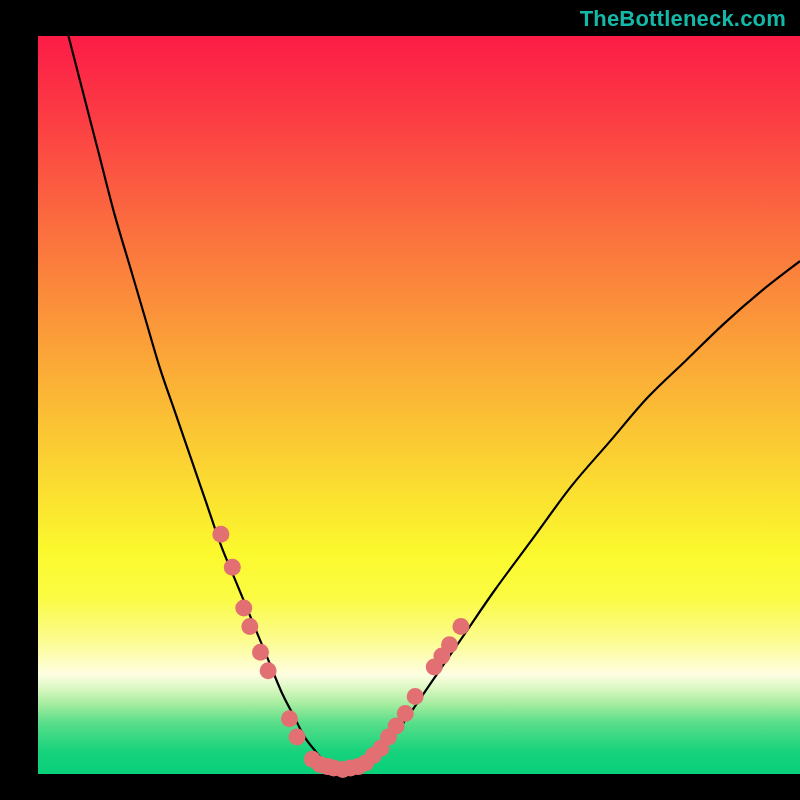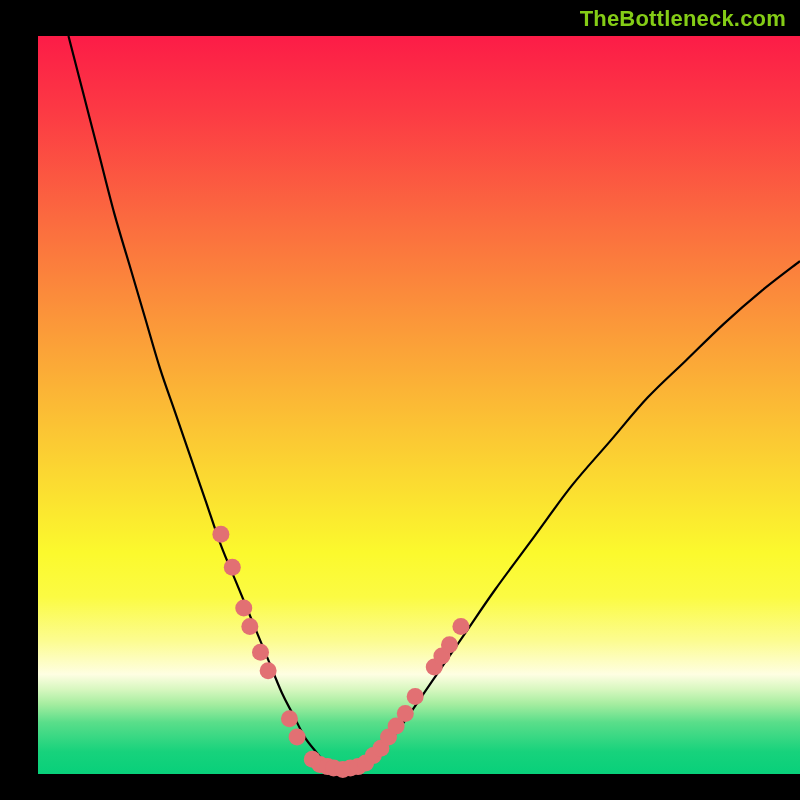--- a/index.html
+++ b/index.html
@@ -10,21 +10,21 @@
     background: #000;
     overflow: hidden;
   }
   .watermark {
     position: absolute;
     top: 6px;
     right: 14px;
     font-family: Arial, Helvetica, sans-serif;
     font-size: 22px;
     font-weight: 600;
-    color: #84cc16;
+    color: #14b8a6;
     z-index: 20;
     letter-spacing: 0.2px;
   }
   svg {
     position: absolute;
     top: 0;
     left: 0;
     display: block;
   }
 </style>

